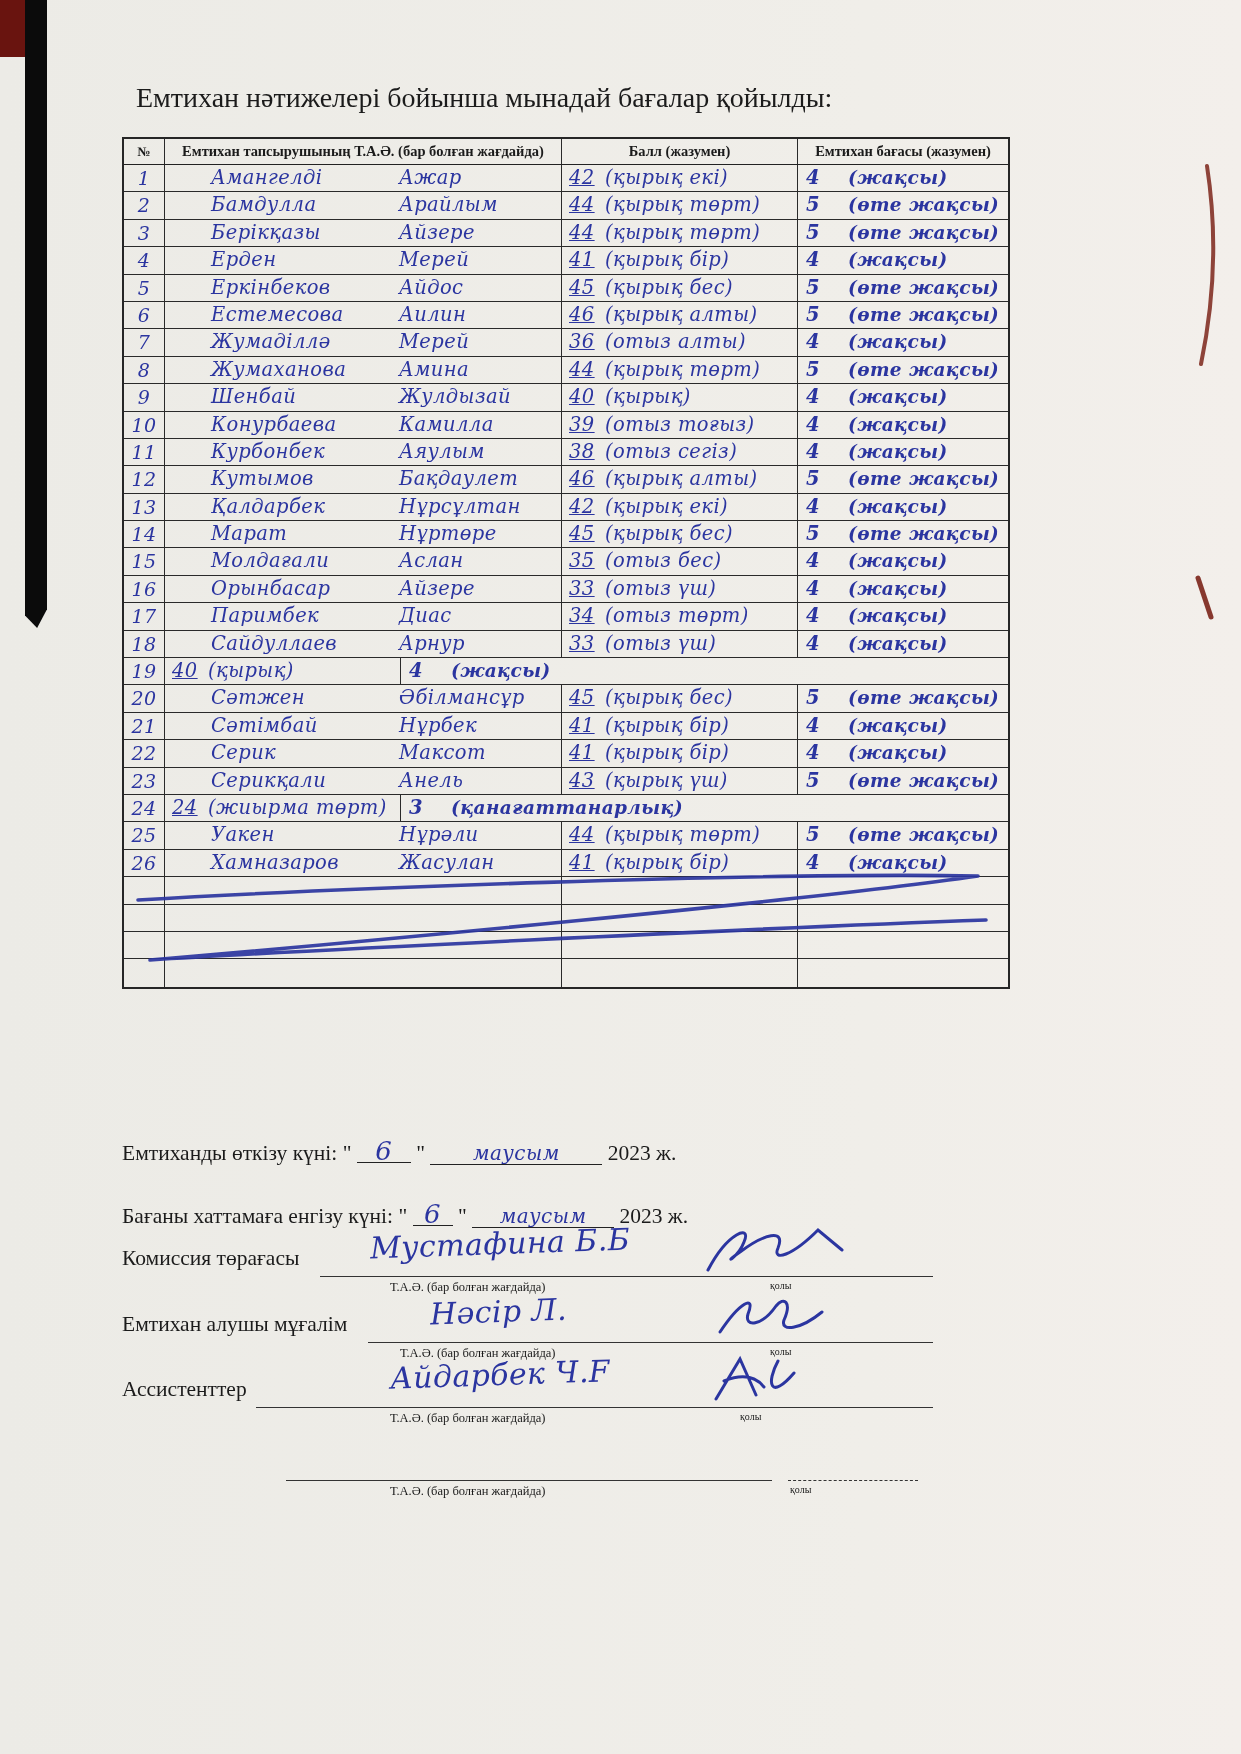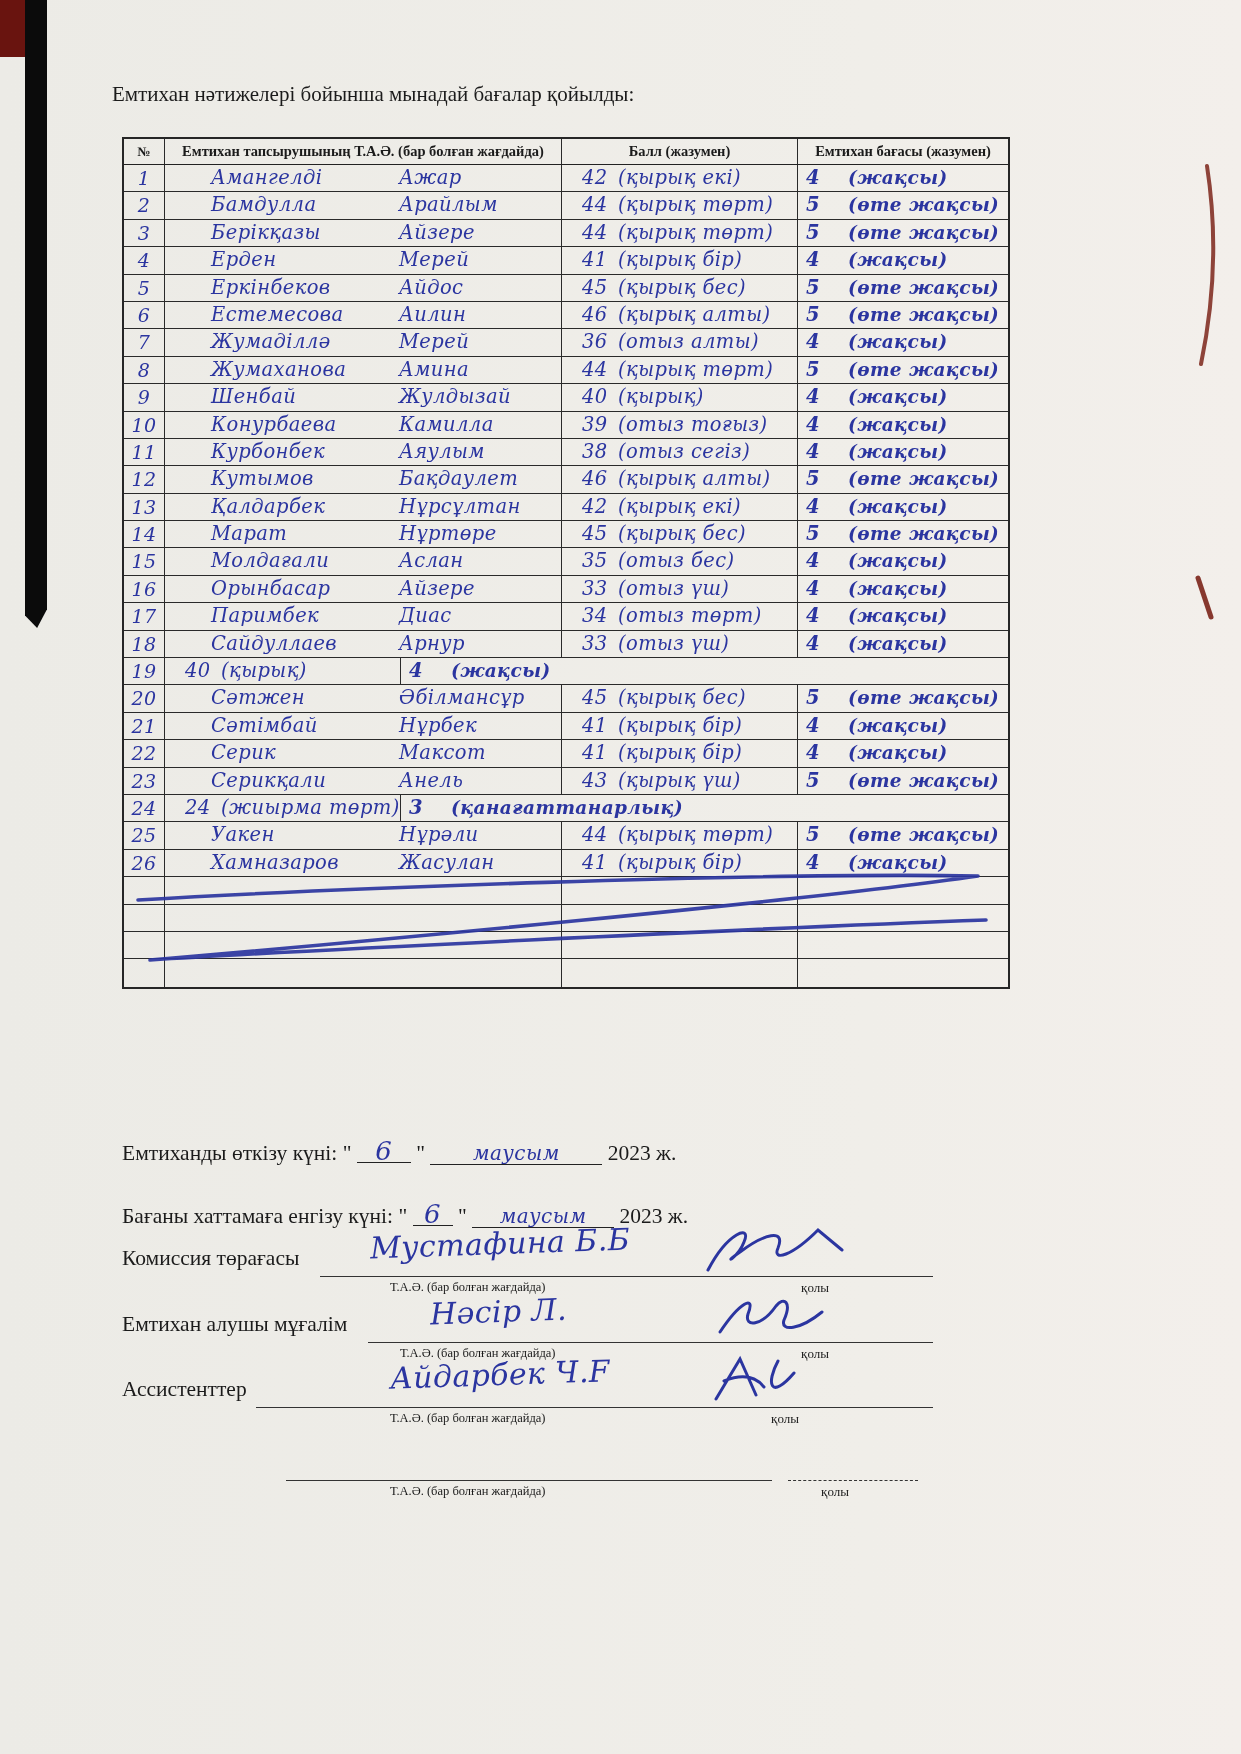--- a/index.html
+++ b/index.html
@@ -12,57 +12,57 @@
   .hand{
     font-family:"DejaVu Serif",serif;font-style:italic;color:var(--ink);
     letter-spacing:.4px;white-space:nowrap;
   }
   
   .edge-maroon{position:absolute;left:0;top:0;width:27px;height:57px;background:#69140f;}
   .edge-black{position:absolute;left:25px;top:0;width:22px;height:628px;background:#0b0b0b;
     clip-path:polygon(0 0,100% 0,100% 97%,55% 100%,0 98%);}
   .artifact{position:absolute;}
   
-  .title{position:absolute;left:112px;top:82px;font-size:21px;}
+  .title{position:absolute;left:136px;top:82px;font-size:28px;}
   
   .table{position:absolute;left:122px;top:137px;width:888px;border:2px solid #262626;box-sizing:border-box;}
   .trow{display:flex;height:27.4px;border-bottom:1px solid #2a2a2a;box-sizing:border-box;}
   .trow:last-child{border-bottom:none;}
   .thead{height:26px;border-bottom:1.5px solid #222;align-items:center;}
   .c{border-right:1px solid #2a2a2a;box-sizing:border-box;overflow:visible;}
   .c:last-child{border-right:none;}
   .c1{width:41px;flex:0 0 41px;text-align:center;}
   .c2{width:397px;flex:0 0 397px;}
   .c3{width:236px;flex:0 0 236px;}
   .c4{flex:1 1 auto;font-weight:bold;}
   .thead .c{font-weight:bold;text-align:center;font-size:14.5px;line-height:1.05;display:flex;align-items:center;justify-content:center;height:100%;}
   .thead .c1{font-size:13px;}
   .trow.body .c{line-height:26px;font-size:19.5px;}
   .num{font-size:19px;}
   .last{display:inline-block;margin-left:46px;min-width:188px;}
   .first{display:inline-block;}
-  .snum{display:inline-block;margin-left:20px;min-width:36px;}
+  .snum{display:inline-block;margin-left:7px;min-width:36px;text-decoration:underline;}
   .gnum{display:inline-block;margin-left:8px;min-width:42px;}
   .gwords{font-size:18.5px;}
   .strike-svg{position:absolute;left:122px;top:856px;pointer-events:none;}
   
   .date-line{position:absolute;left:122px;font-size:21.5px;}
   .dl1{top:1140px;}
   .dl2{top:1203px;}
   .day{display:inline-block;width:54px;text-align:center;border-bottom:1.6px solid #222;font-size:26px;line-height:22px;}
   .month{display:inline-block;width:172px;text-align:center;border-bottom:1.6px solid #222;font-size:20px;line-height:22px;}
   .dl2 .day{width:40px;}
   .dl2 .month{width:142px;}
   .q{font-size:21.5px;}
   .sigrow{position:absolute;left:0;top:0;width:1020px;height:70px;}
   .role{position:absolute;left:122px;top:14px;font-size:21.5px;}
   .name-line{position:absolute;border-bottom:1.8px solid #333;}
   .name-hint{position:absolute;font-size:12.5px;text-align:left;}
   .sig-line{position:absolute;border-bottom:1.8px solid #333;}
-  .sig-hint{position:absolute;font-size:13px;text-align:center;}
+  .sig-hint{position:absolute;font-size:10px;}
   .sig-name{position:absolute;font-size:30px;transform:rotate(-2deg);}
   .sig-svg{position:absolute;}
 </style>
 </head>
 <body>
 
 <div class="edge-maroon"></div>
 <div class="edge-black"></div>
 <svg class="artifact" style="left:1192px;top:158px;" width="34" height="214" viewBox="0 0 34 214">
   <path d="M15,8 Q30,105 9,206" fill="none" stroke="#7b241a" stroke-width="4" stroke-linecap="round" opacity="0.85"></path>

